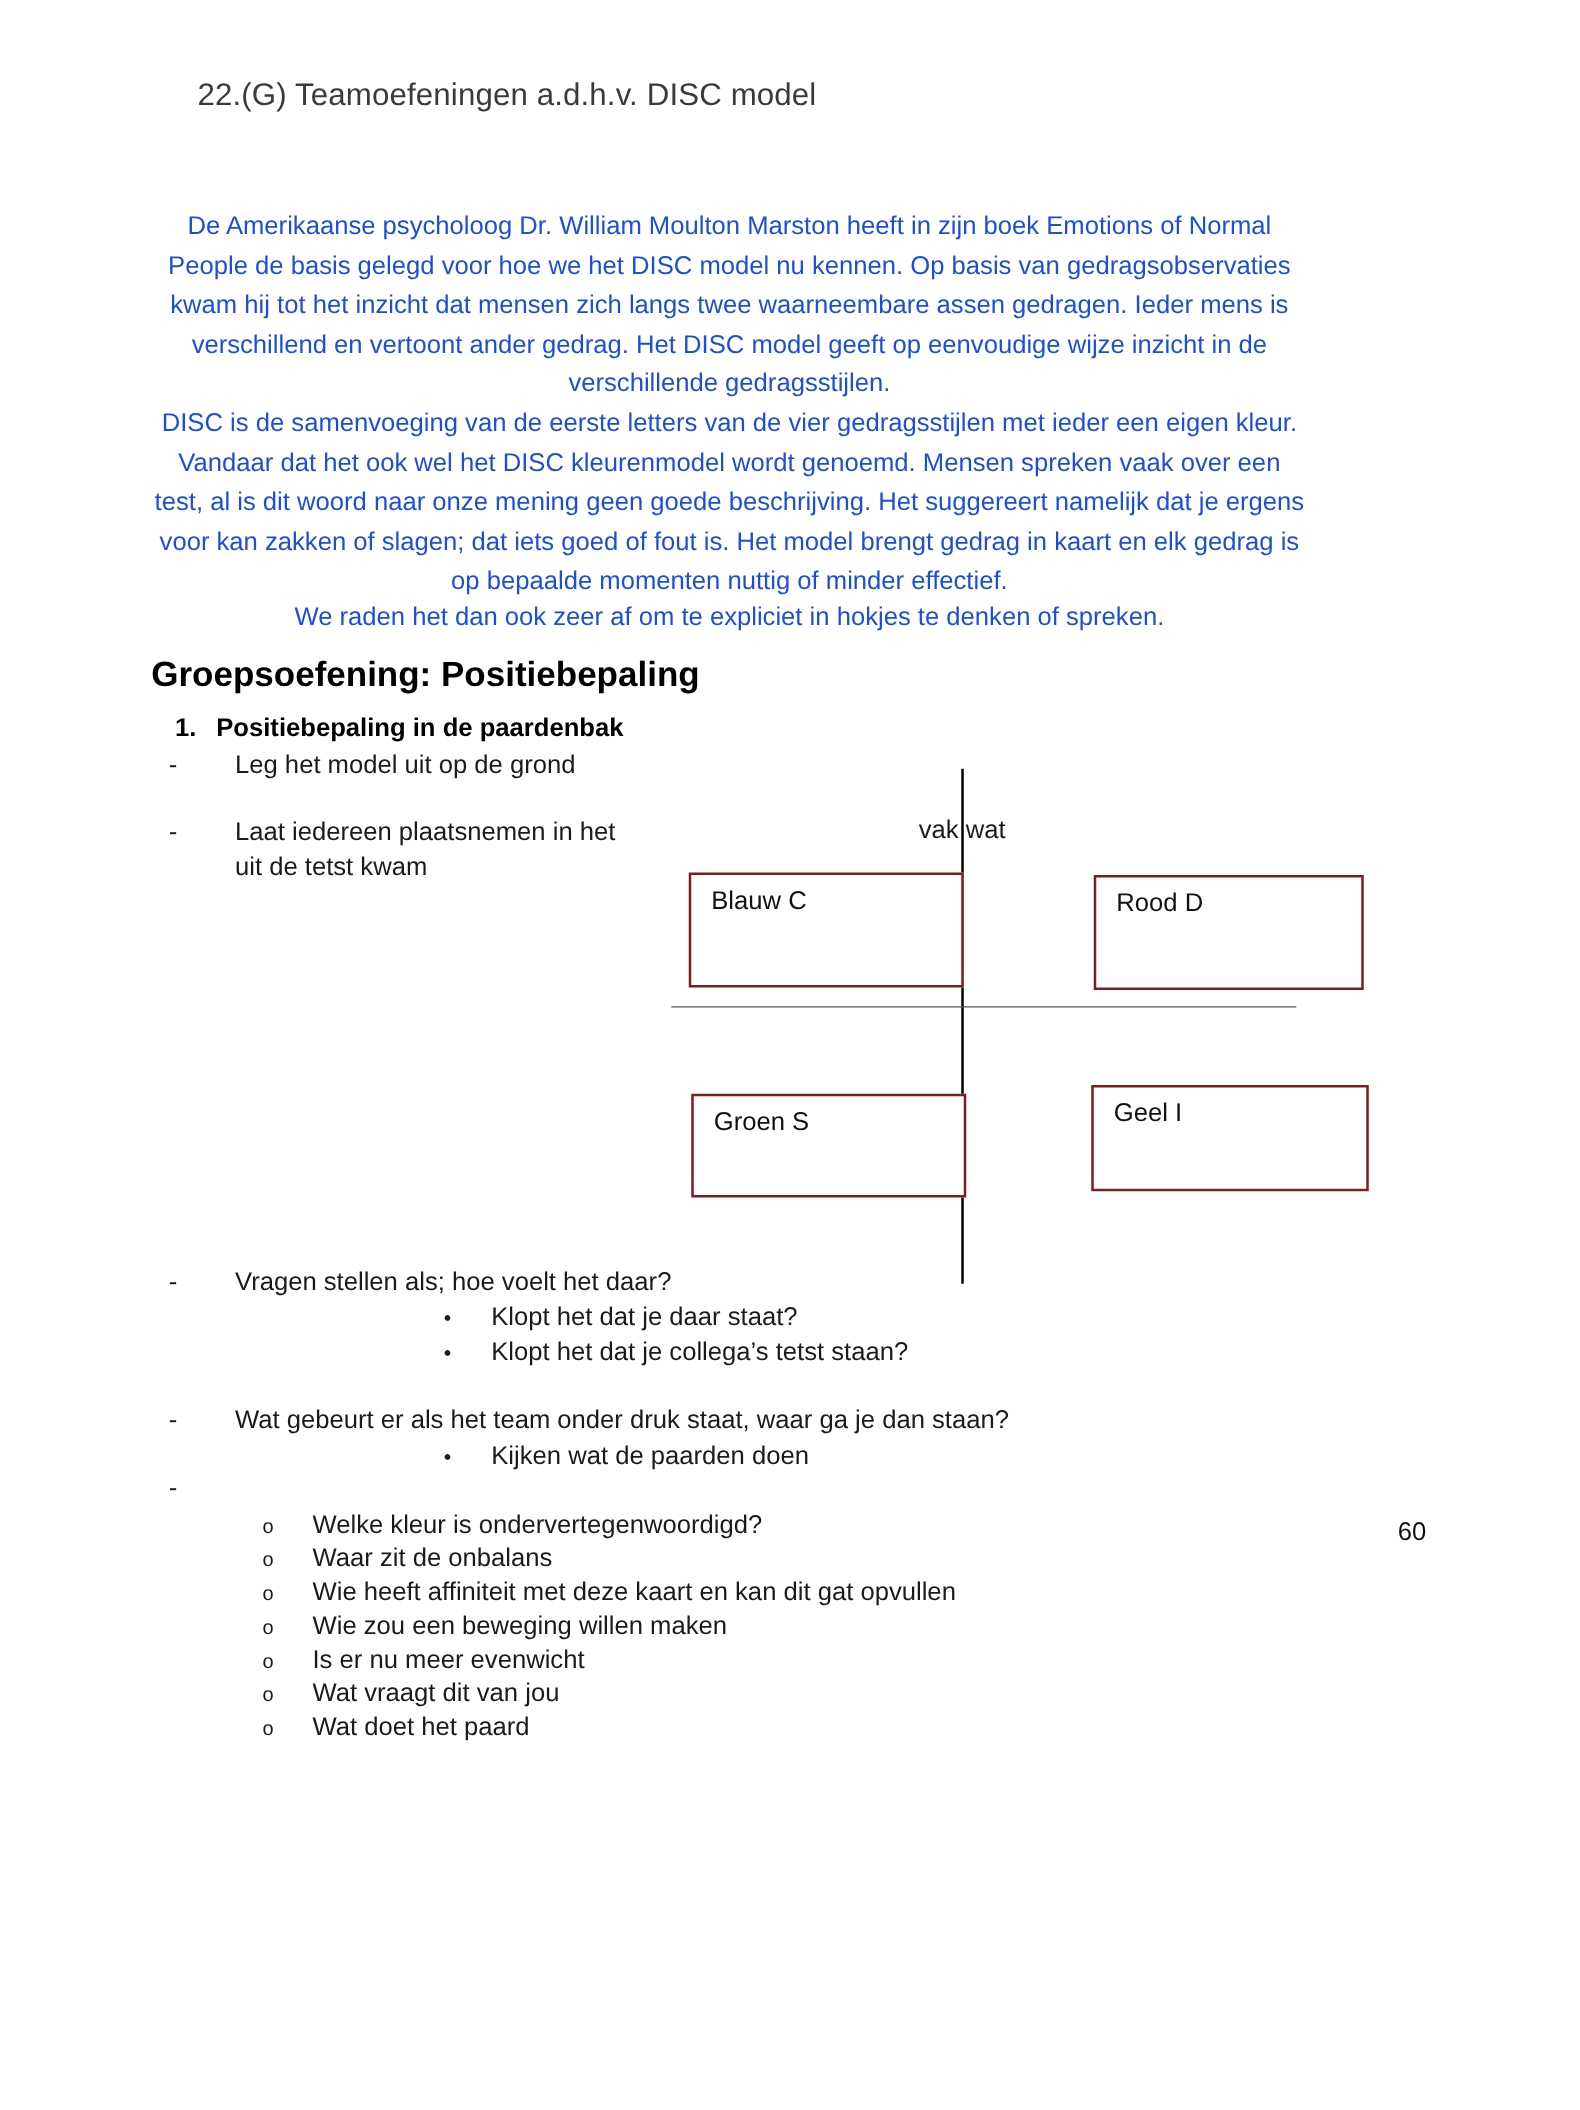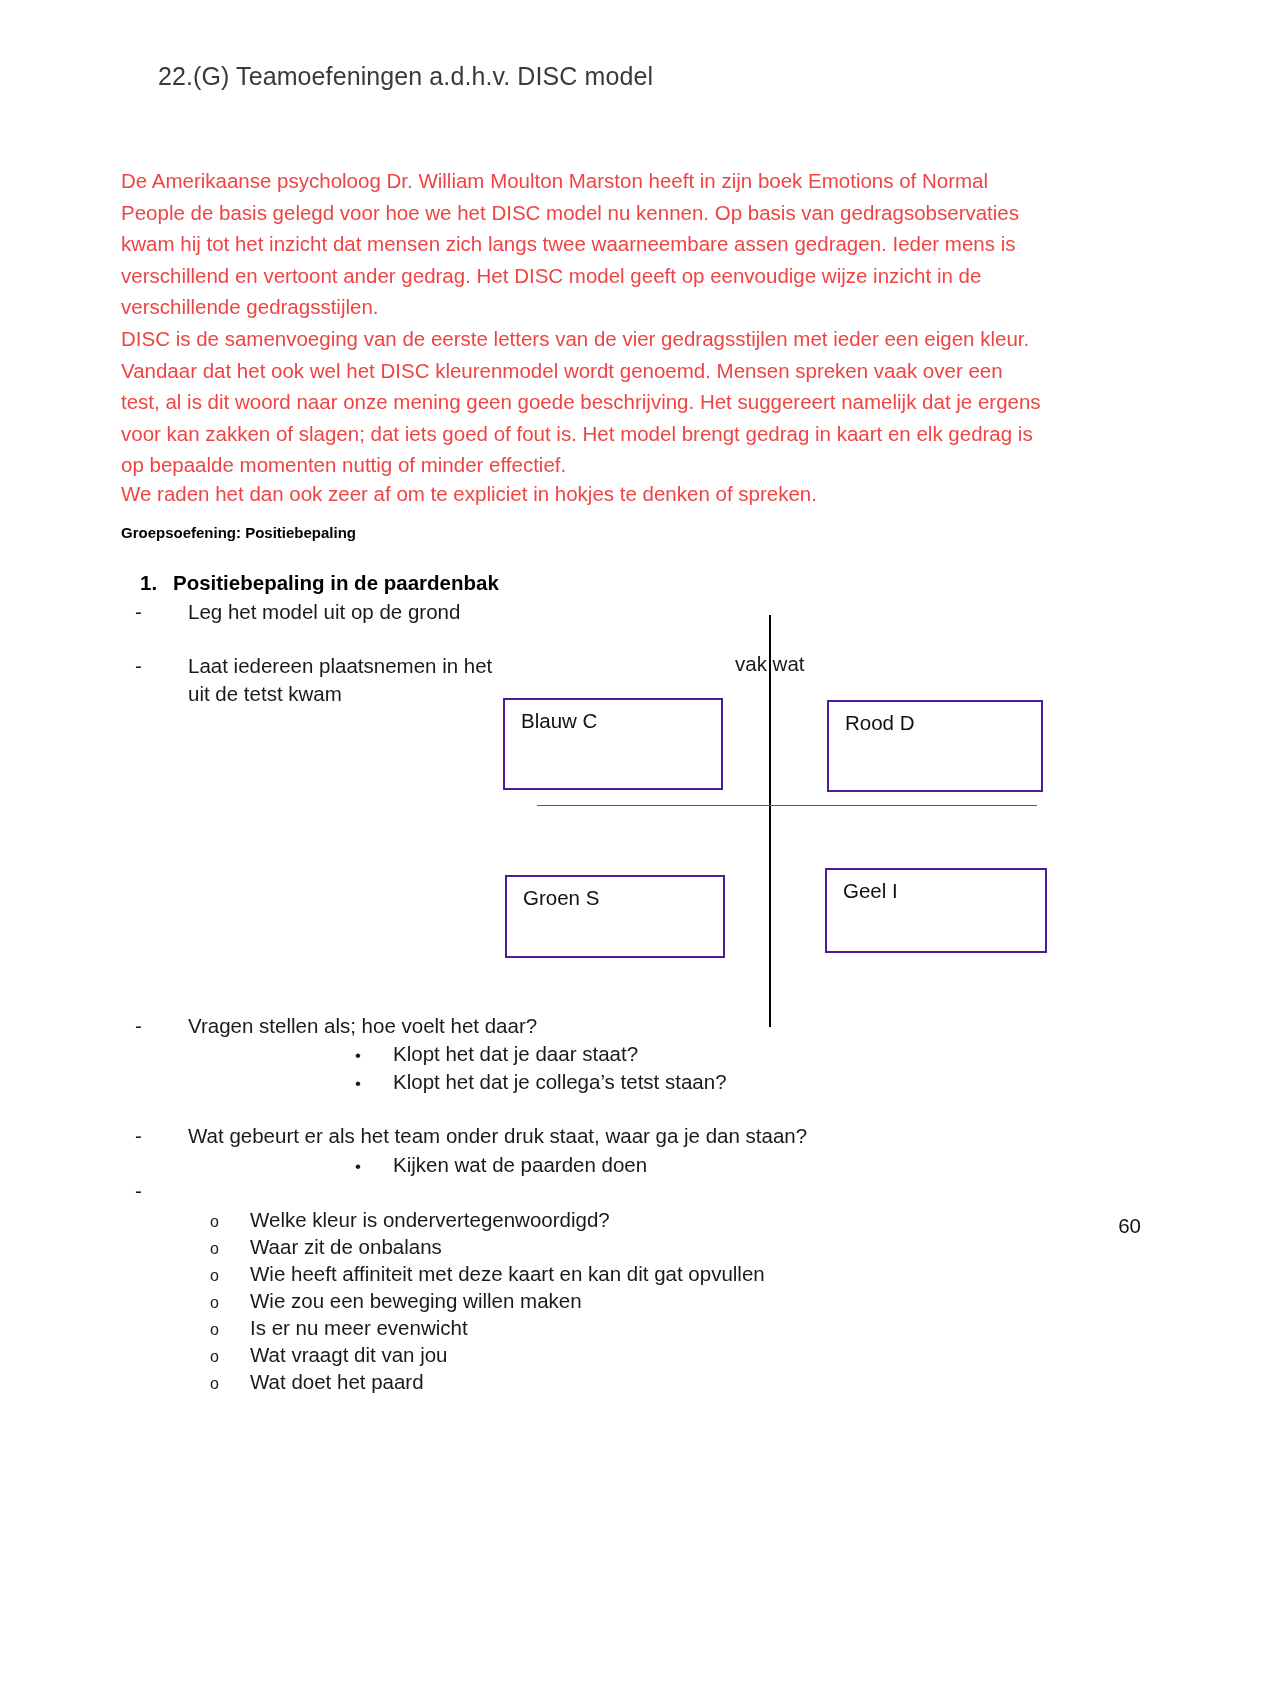--- a/index.html
+++ b/index.html
@@ -38,32 +38,32 @@
     min-width: 34px;
   }
 
   
   .body-block {
     position: absolute;
     left: 121px;
     width: 925px;
     font-size: 20.5px;
     line-height: 31.5px;
-    color: #ef4444;
-    text-align: left;
+    color: #1d4ed8;
+    text-align: center;
   }
   #para1 { top: 165px; }
   #para2 { top: 323px; }
   #para3 { top: 478px; }
 
   .subhead {
     position: absolute;
     left: 121px;
     top: 524px;
-    font-size: 15px;
+    font-size: 28px;
     font-weight: bold;
     color: #000;
   }
 
   
   .num-item {
     position: absolute;
     left: 140px;
     top: 571px;
     font-size: 20.5px;
@@ -157,25 +157,26 @@
   .axis-h {
     position: absolute;
     left: 37px;
     top: 190px;
     width: 500px;
     height: 1px;
     background: #555;
   }
   .qbox {
     position: absolute;
-    border: 2px solid #4c1d95;
+    border: 2px solid #7f1d1d;
     background: #ffffff;
     font-size: 20.5px;
     color: #111;
     box-sizing: border-box;
+    margin-left: 48px;
   }
   .qbox span {
     position: absolute;
     left: 16px;
     top: 9px;
     white-space: nowrap;
   }
   #box-blauw { left: 3px;   top: 83px;  width: 220px; height: 92px; }
   #box-rood  { left: 327px; top: 85px;  width: 216px; height: 92px; }
   #box-groen { left: 5px;   top: 260px; width: 220px; height: 83px; }

